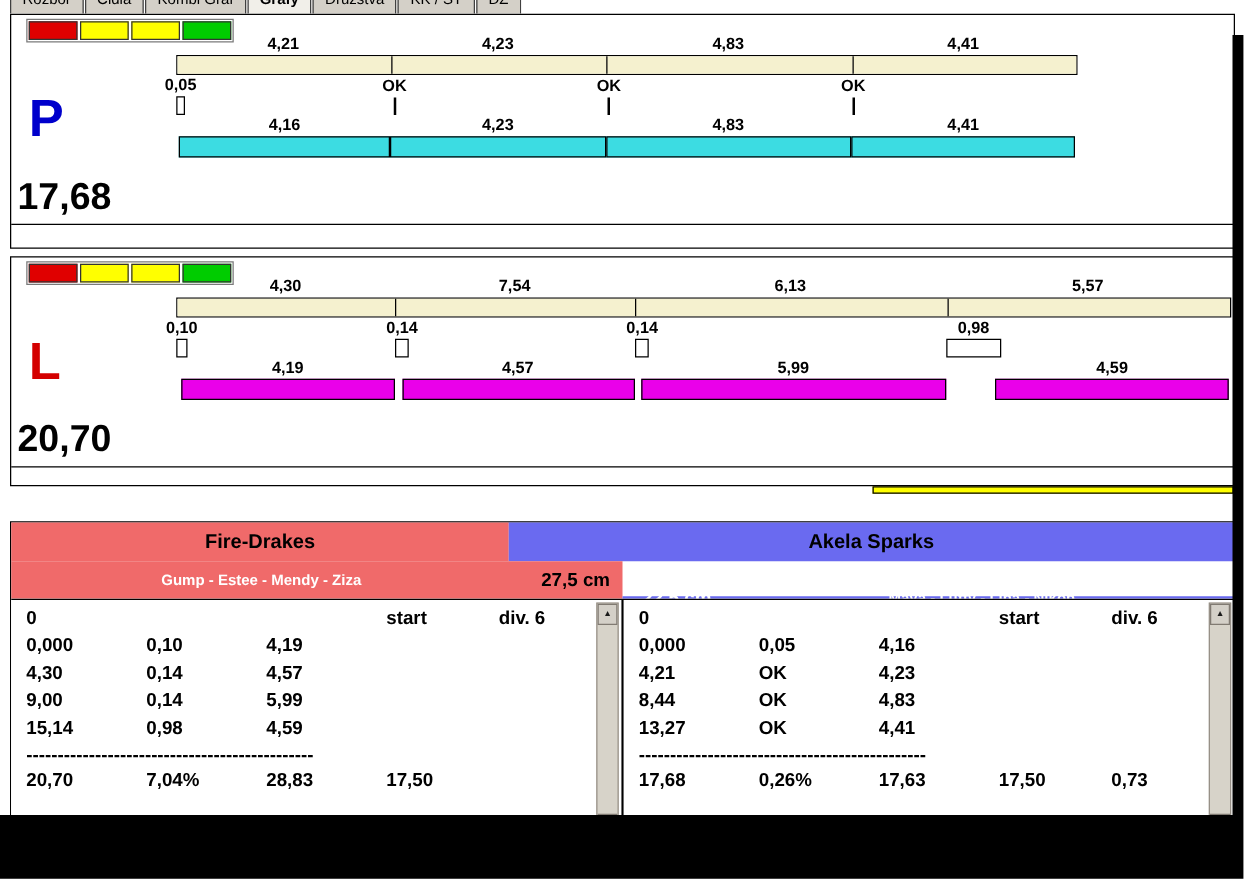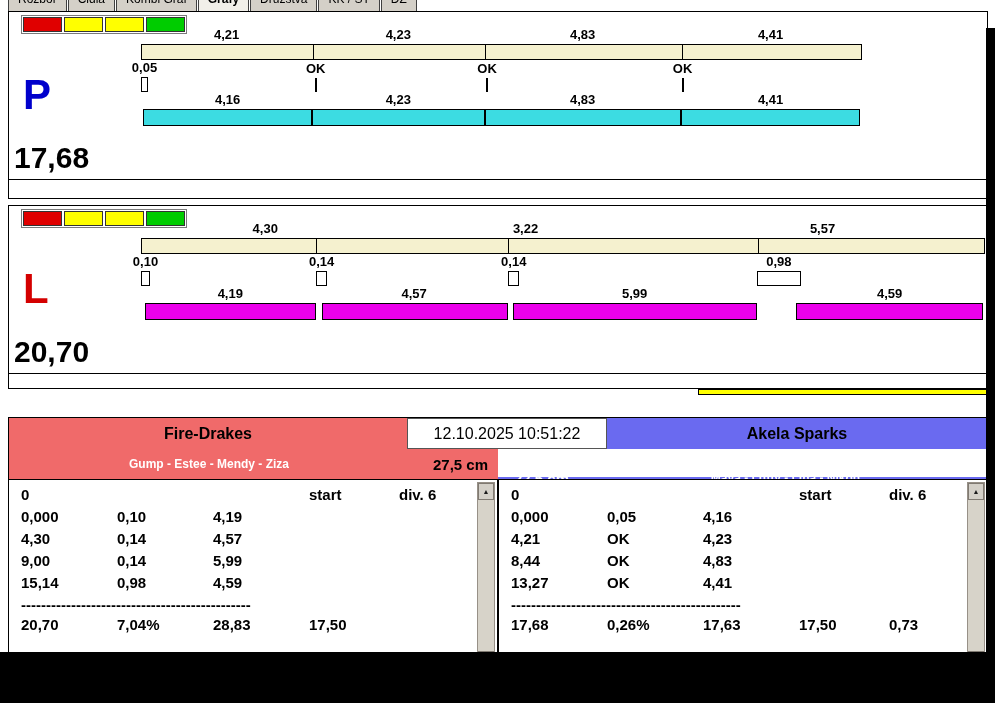--- a/index.html
+++ b/index.html
@@ -176,21 +176,24 @@
         <div class="light" style="background: rgb(255, 255, 0);"></div>
         <div class="light" style="background: rgb(0, 204, 0);"></div>
       </div>
     <div class="lane-letter" style="color: rgb(212, 0, 0);">L</div>
     <div class="graph">
         <div class="grow values-row" style="width: 99.8222%;">
           <div class="vcell" style="flex: 4.3 0 0px;">
             <span>4,30</span>
           </div>
           <div class="vcell" style="flex: 4.71 0 0px;">
-            <span>3,22</span>
+            <span>7,54</span>
+          </div>
+          <div class="vcell" style="flex: 6.13 0 0px;">
+            <span>6,13</span>
           </div>
           <div class="vcell" style="flex: 5.57 0 0px;">
             <span>5,57</span>
           </div>
         </div>
         <div class="grow bar-row" style="width: 99.8222%;">
           <div class="bseg" style="flex: 4.3 0 0px; background: rgb(245, 241, 207);"></div>
           <div class="bseg" style="flex: 4.71 0 0px; background: rgb(245, 241, 207);"></div>
           <div class="bseg" style="flex: 6.13 0 0px; background: rgb(245, 241, 207);"></div>
           <div class="bseg" style="flex: 5.57 0 0px; background: rgb(245, 241, 207);"></div>
@@ -246,21 +249,20 @@
     <div class="total-rule"></div>
   </div>
 
   <div class="yellow-strip"></div>
 
   <div class="scoreboard">
     <div class="sb-row1">
       <div class="head-left" style="background: rgb(240, 106, 106);">
         <span>Fire-Drakes</span>
       </div>
-      <div class="timestamp">12.10.2025 10:51:22</div>
       <div class="head-right" style="background: rgb(106, 106, 240);">
         <span>Akela Sparks</span>
       </div>
     </div>
     <div class="sb-row2">
       <div class="r2-left" style="background: rgb(240, 106, 106);">
         <div class="members">Gump - Estee - Mendy - Ziza</div>
         <div class="cm">27,5 cm</div>
       </div>
       <div class="r2-right" style="background: rgb(106, 106, 240);">

